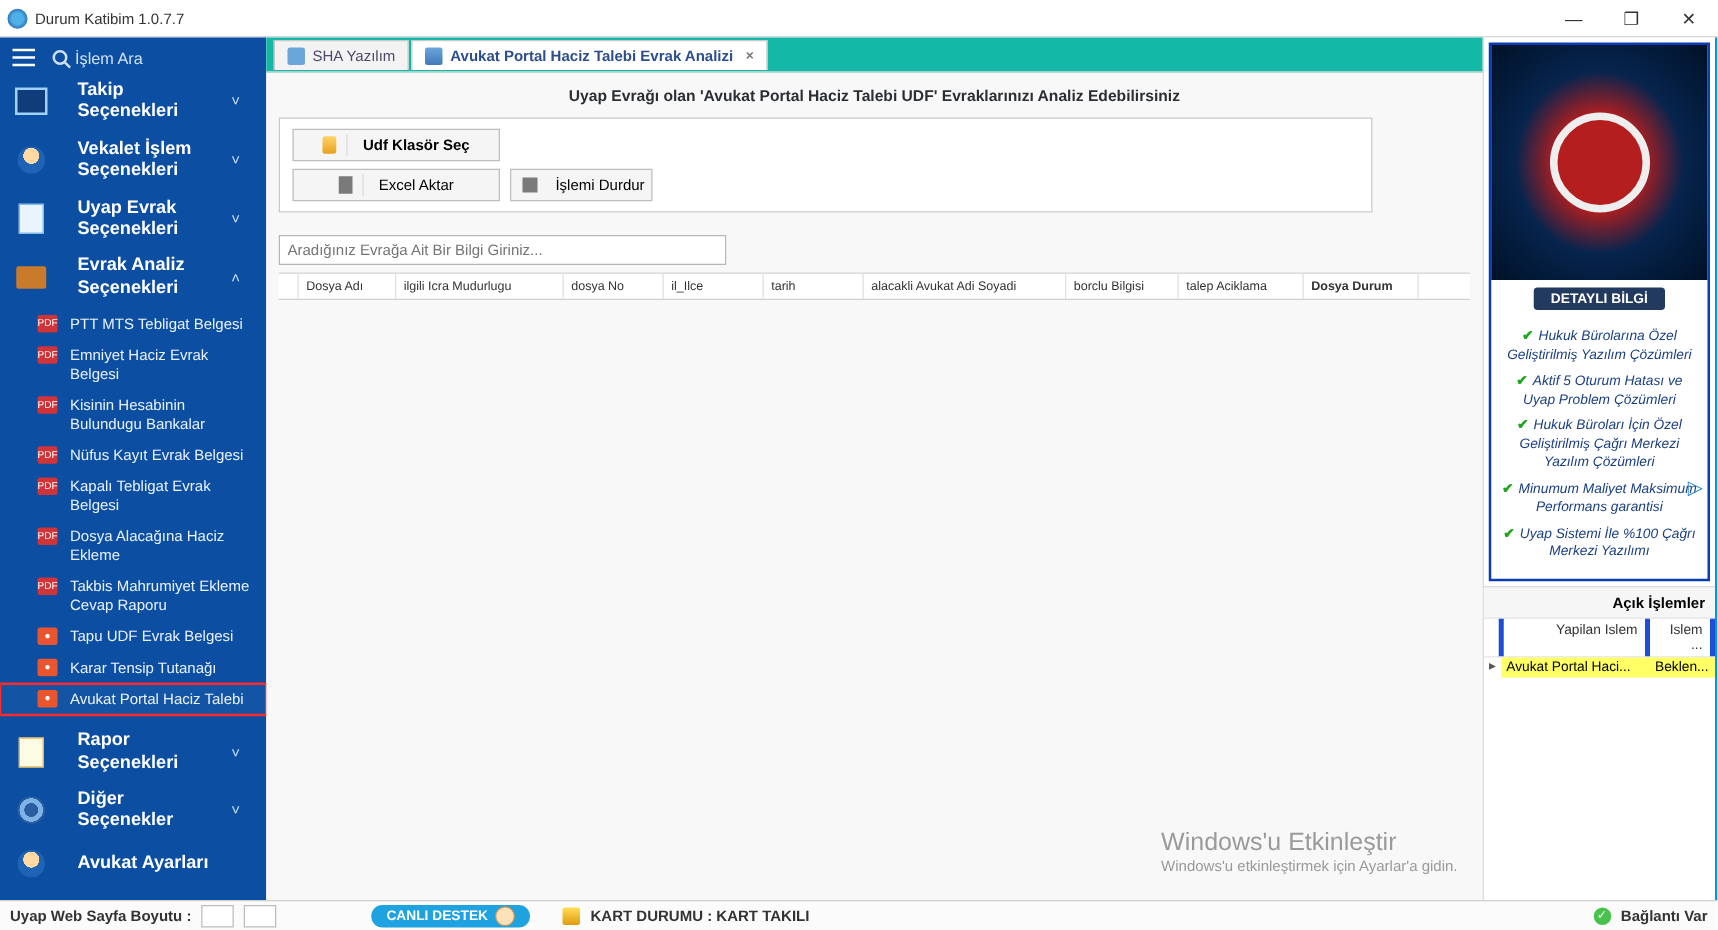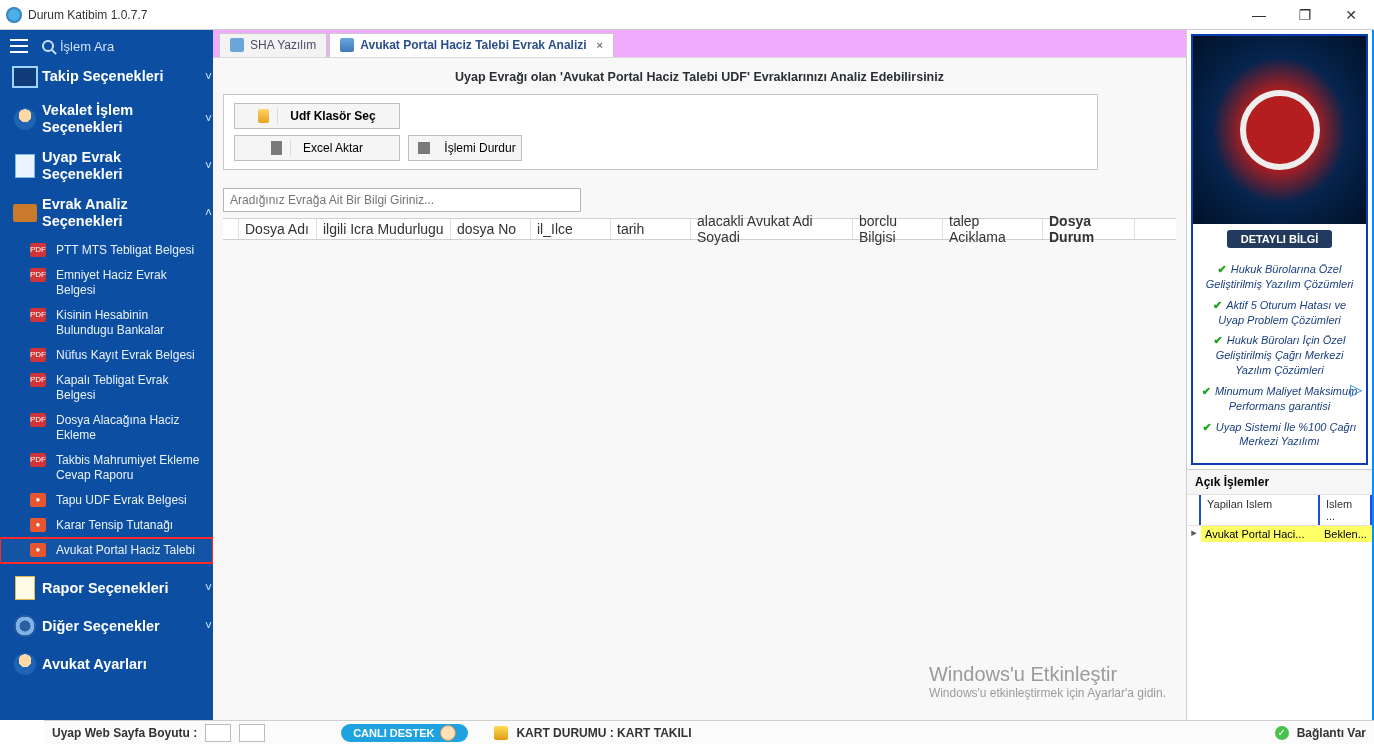--- a/index.html
+++ b/index.html
@@ -15,21 +15,21 @@
 
 .app-body { display: flex; height: calc(744px - 30px - 24px); border-right: 2px solid #0091ff; }
 .sidebar { width: 213px; background: linear-gradient(#0b4ea2,#0b4ea2); color: #fff; display: flex; flex-direction: column; }
 .sidebar .top { height: 28px; display: flex; align-items: center; padding: 8px 10px 4px; gap: 14px;}
 .sidebar .ham { width: 18px; height: 14px; display:flex; flex-direction:column; justify-content:space-between;}
 .sidebar .ham span{height:2px;background:#fff;}
 .sidebar .search { font-size: 13px; color: #cfe1f7; display:flex; align-items:center; gap:6px;}
 .sidebar .search .mag{width:12px;height:12px;border:2px solid #cfe1f7;border-radius:50%;position:relative;}
 .sidebar .search .mag::after{content:"";position:absolute;width:6px;height:2px;background:#cfe1f7;bottom:-3px;right:-5px;transform:rotate(45deg);}
 
-.nav-section { padding: 6px 1px 6px 12px; display: flex; align-items: center; gap: 4px; cursor: default; }
+.nav-section { padding: 6px 21px 6px 12px; display: flex; align-items: center; gap: 24px; cursor: default; }
 .nav-section .icon { width: 26px; height: 26px; flex: 0 0 26px; display:flex;align-items:center;justify-content:center;}
 .nav-section .lbl { flex: 1; font-size: 14.5px; font-weight: 600; line-height: 1.2; }
 .nav-section .chev { font-size: 12px; color: #cfe1f7; }
 
 .sub-list { padding: 2px 0 6px 0; }
 .sub-item { padding: 5px 10px 5px 30px; display: flex; align-items: flex-start; gap: 10px; font-size: 12px; color: #eaf2fb; line-height: 1.25; cursor:default;}
 .sub-item .sicon { width: 16px; height: 14px; flex:0 0 16px; background:#c43; border-radius:2px; font-size:8px; color:#fff; text-align:center; line-height:14px;}
 .sub-item .sicon.red{background:#d13438;}
 .sub-item .sicon.orange{background:#e8552f;}
 .sub-item.active { outline: 2px solid #ff2a2a; outline-offset: -1px; background: rgba(255,255,255,0.04);}
@@ -38,21 +38,21 @@
 
 .ic-frame{width:26px;height:22px;border:2px solid #9fd3ff;background:#103d7a;}
 .ic-person{width:22px;height:22px;border-radius:50%;background:radial-gradient(circle at 50% 35%, #ffd9a3 35%, transparent 36%), #1e63b4;}
 .ic-doc{width:20px;height:24px;background:#eaf4ff;border:1px solid #7fb9e8;}
 .ic-folder{width:24px;height:18px;background:#c97a2b;border-radius:2px;}
 .ic-report{width:20px;height:24px;background:#fffce6;border:1px solid #e8b84f;}
 .ic-gear{width:22px;height:22px;border-radius:50%;background:radial-gradient(circle,#2a5ea0 35%,#7db3e6 36% 60%,#2a5ea0 61%);}
 
 
 .content { flex: 1; display: flex; flex-direction: column; background:#f8f8f8; position:relative;}
-.tabs { height: 28px; display: flex; align-items: center; padding: 2px 6px 0; background:#f0abfc;border-bottom:1px solid #d9d9d9;}
+.tabs { height: 28px; display: flex; align-items: flex-start; padding: 2px 6px 0; background:#14b8a6;border-bottom:1px solid #d9d9d9;}
 .tab { height: 24px; padding: 0 10px; font-size: 12px; display: flex; align-items: center; gap: 6px; border: 1px solid #c9c9c9; border-bottom: none; background: #f3f3f3; margin-right: 2px; color:#4b4a6a; cursor:default;}
 .tab.active { background: #fff; font-weight:600; color:#2c4f8b;}
 .tab .ticon{width:14px;height:14px;background:#6aa6da;border-radius:2px;}
 .tab .ticon.doc{background:linear-gradient(#6aa6da,#3f79b9);}
 .tab .close{font-size:11px;color:#777;margin-left:4px;}
 
 .content-inner { padding: 8px 10px; }
 .page-title { text-align: center; font-size: 12.5px; font-weight: 700; color: #2b2f33; padding: 4px 0 10px; }
 
 .toolbar-box { border:1px solid #c9c9c9; background:#fff; padding:8px 10px; display:flex; flex-direction:column; gap:6px; width: 875px;}
@@ -62,50 +62,50 @@
 .btn-udf{width:166px;font-weight:600;}
 .btn-excel{width:166px;}
 .btn-stop{width:114px;}
 .folder-ic{width:18px;height:14px;background:linear-gradient(#ffd368,#e8a21c);border-radius:2px;}
 .save-ic{width:14px;height:14px;background:#7a7a7a;}
 .stop-ic{width:12px;height:12px;background:#7a7a7a;}
 
 .search-box { margin-top: 18px; width: 358px; height:24px; border:1px solid #b7b7b7; font-size:12px; padding:0 6px; color:#8a8a8a; background:#fff;}
 
 .grid { margin-top:6px; border-top:1px solid #d0d0d0; border-bottom:1px solid #d0d0d0; height: 22px; display:flex; background:#fff;}
-.grid .gh{font-size:14px; color:#333; padding:3px 6px; border-right:1px solid #e0e0e0; display:flex; align-items:center;}
+.grid .gh{font-size:10px; color:#333; padding:3px 6px; border-right:1px solid #e0e0e0; display:flex; align-items:center;}
 .grid .ghsel{width:16px;border-right:1px solid #e0e0e0;}
 .gh-c1{width:78px;} .gh-c2{width:134px;} .gh-c3{width:80px;} .gh-c4{width:80px;} .gh-c5{width:80px;} .gh-c6{width:162px;} .gh-c7{width:90px;} .gh-c8{width:100px;} .gh-c9{width:92px;font-weight:bold;}
 .grid-body { flex:1; background:#fff; }
 
 
 .right-panel { width: 186px; border-left:1px solid #cfcfcf; background:#fff; display:flex; flex-direction:column;}
 .ad-box{ margin:4px; border:2px solid #0a3cb5; flex:0 0 auto; display:flex; flex-direction:column; align-items:center; padding-bottom:8px;}
 .ad-img{ width:100%; height:188px; background:radial-gradient(ellipse at center, #b51e1e 0 28%, #06244d 55%, #001126 100%); position:relative; display:flex;align-items:center;justify-content:center;}
 .ad-img::after{content:"";width:68px;height:68px;border:6px solid #eee;border-radius:50%;}
 .ad-btn{margin-top:6px;background:#213a5d;color:#fff;font-size:11px;font-weight:700;padding:3px 14px;border-radius:3px;}
 .ad-list{margin-top:8px;padding:0 8px;font-size:11px;color:#1a3f80;text-align:center;}
 .ad-list .ai{margin:6px 0;line-height:1.35;font-style:italic;}
 .ad-list .ai::before{content:"✔";color:#1da51d;margin-right:4px;font-style:normal;font-weight:bold;}
 
 .ops-box{border-top:1px solid #cfcfcf;}
-.ops-title{font-size:12px;font-weight:700;padding:5px 8px;background:#f6f6f6;border-bottom:1px solid #e3e3e3;}
+.ops-title{font-size:12px;font-weight:700;padding:5px 8px;background:#f6f6f6;border-bottom:1px solid #e3e3e3;text-align:right;}
 .ops-head{display:flex;font-size:11px;color:#333;border-bottom:1px solid #e3e3e3;}
-.ops-head div{padding:3px 6px;border-right:2px solid #1d4ed8;}
+.ops-head div{padding:3px 6px;border-right:4px solid #1d4ed8;text-align:right;}
 .ops-h1{width:14px;} .ops-h2{flex:1;} .ops-h3{width:52px;}
 .ops-row{display:flex;font-size:11px;}
 .ops-row .or1{width:14px;text-align:center;color:#555;}
 .ops-row .or2{flex:1;background:#ffff66;padding:2px 4px;white-space:nowrap;overflow:hidden;text-overflow:ellipsis;}
 .ops-row .or3{width:52px;background:#ffff66;padding:2px 4px;white-space:nowrap;overflow:hidden;text-overflow:ellipsis;}
 
 
 .side-expand{position:absolute;right:-28px;top:352px;width:20px;height:20px;color:#2a8ad4;font-size:16px;}
 
 
-.statusbar { height: 24px; border-top:1px solid #cfcfcf; background:#fbfbfb; display:flex; align-items:center; font-size:12px; color:#333; padding:0 8px; gap:8px;margin-left:44px;}
+.statusbar { height: 24px; border-top:1px solid #cfcfcf; background:#fbfbfb; display:flex; align-items:center; font-size:12px; color:#333; padding:0 8px; gap:8px;}
 .statusbar .lbl{font-weight:700;}
 .statusbar .numbox{width:26px;height:18px;border:1px solid #bcbcbc;background:#fff;}
 .statusbar .live{background:#1fa3e0;color:#fff;font-weight:700;border-radius:9px;padding:1px 12px 1px 12px;font-size:11px;display:flex;align-items:center;gap:6px;}
 .statusbar .live .face{width:16px;height:16px;border-radius:50%;background:#ffe1b8;border:1px solid #c8935a;}
 .statusbar .kart-ic{width:14px;height:14px;background:linear-gradient(#ffdf55,#e09a10);border-radius:2px;}
 .statusbar .kart{font-weight:700;}
 .statusbar .spacer{flex:1;}
 .statusbar .conn-ic{width:14px;height:14px;border-radius:50%;background:#49c24d;display:flex;align-items:center;justify-content:center;color:#fff;font-size:10px;line-height:1;}
 .statusbar .conn{font-weight:700;}
 

